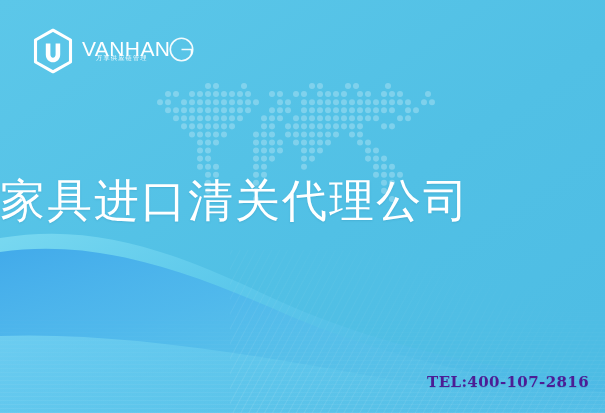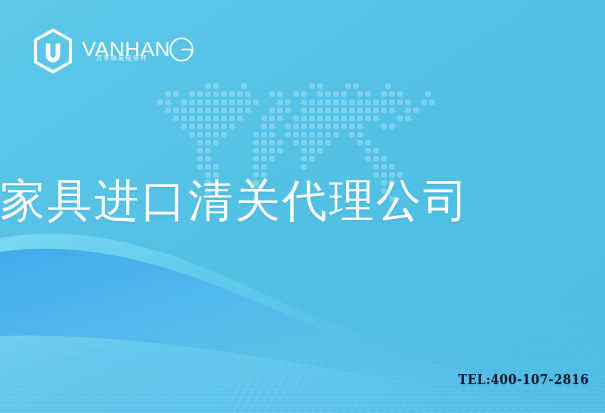--- a/index.html
+++ b/index.html
@@ -99,23 +99,23 @@
     white-space: nowrap;
   }
 
   
   .phone {
     position: absolute;
     right: 16px;
     top: 373px;
     font-family: "DejaVu Serif", "Liberation Serif", serif;
     font-weight: bold;
-    font-size: 12px;
+    font-size: 15px;
     letter-spacing: 0.4px;
-    color: #0f172a;
+    color: #4c1d95;
     white-space: nowrap;
     text-shadow: 0 1px 1px rgba(30,110,150,0.22);
   }
 </style>
 </head>
 <body>
 
 <div id="banner">
 
   <div class="bg-base"></div>

